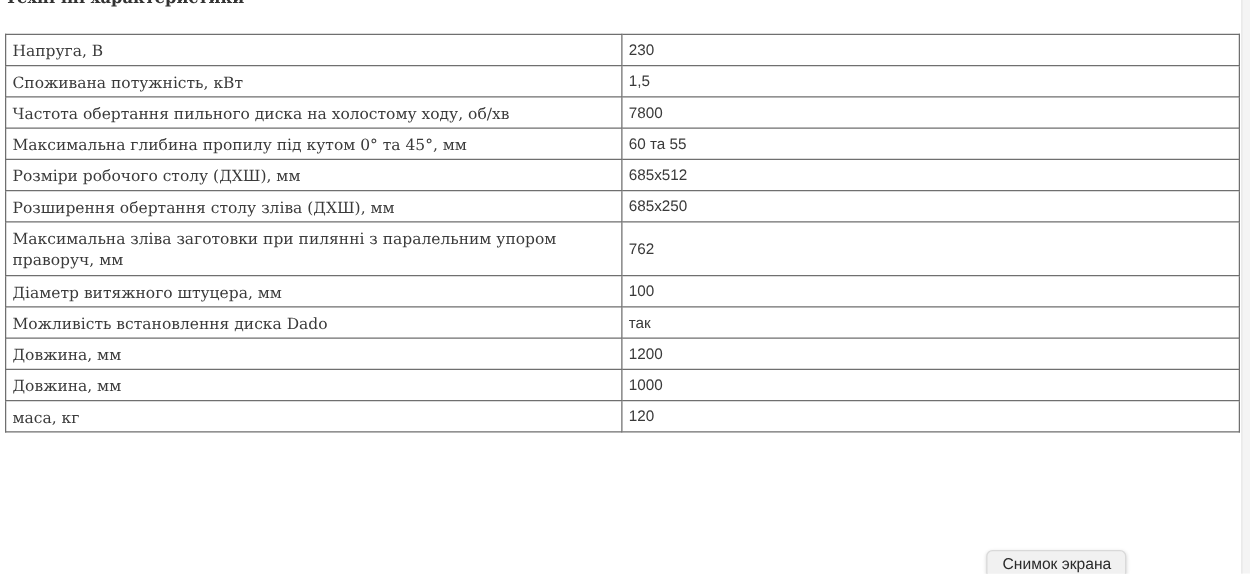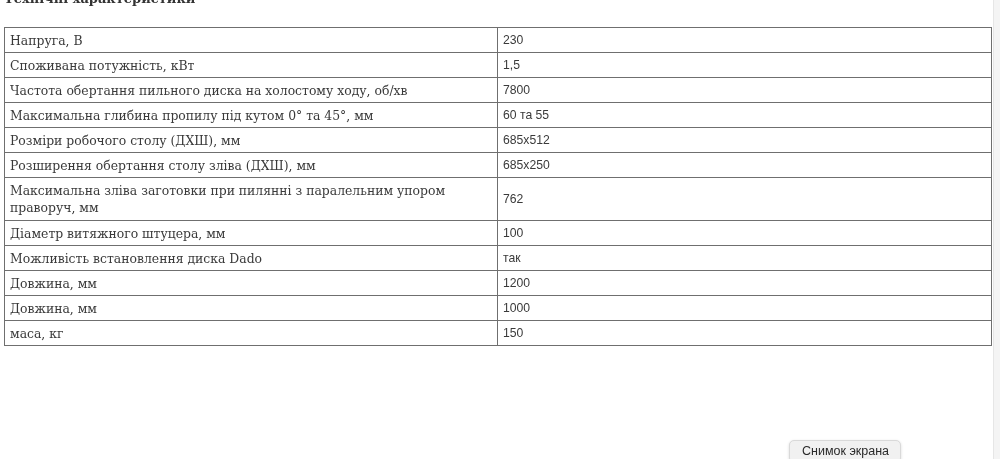--- a/index.html
+++ b/index.html
@@ -94,20 +94,20 @@
     <tr>
       <td class="label">Довжина, мм</td>
       <td class="value">1200</td>
     </tr>
     <tr>
       <td class="label">Довжина, мм</td>
       <td class="value">1000</td>
     </tr>
     <tr>
       <td class="label">маса, кг</td>
-      <td class="value">150</td>
+      <td class="value">120</td>
     </tr>
   </tbody>
 </table>
 
 <div class="scrollbar-track"></div>
 
 <div class="tooltip">Снимок экрана</div>
 
 </body></html>

